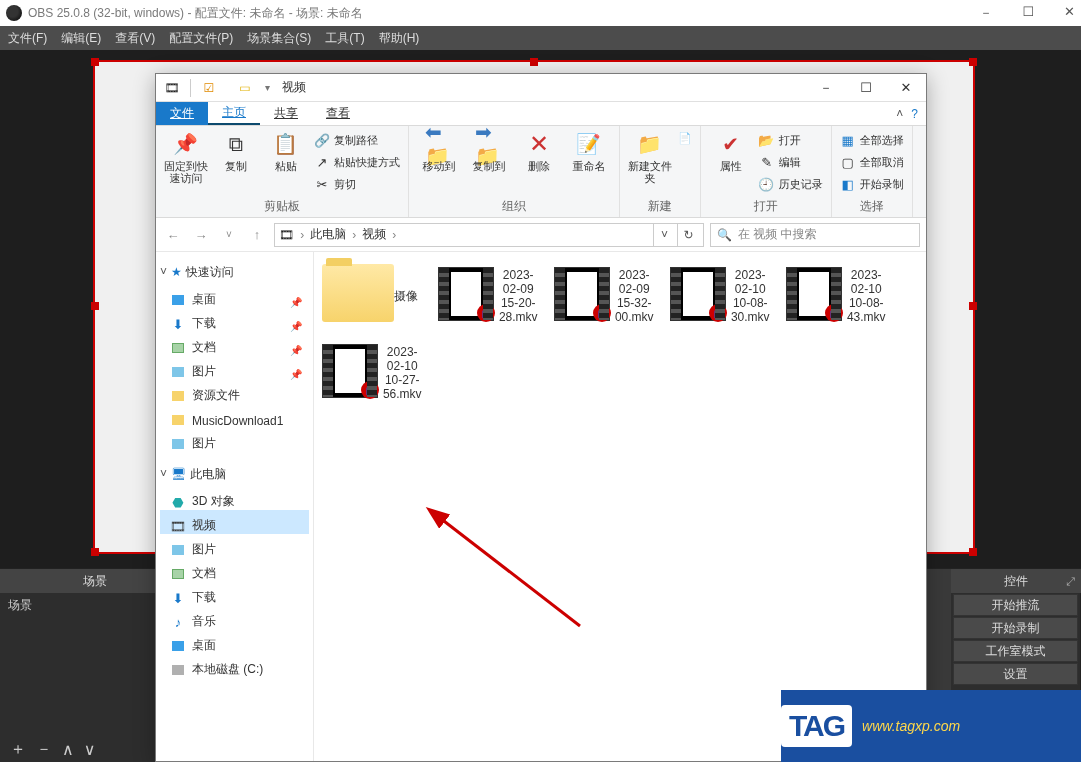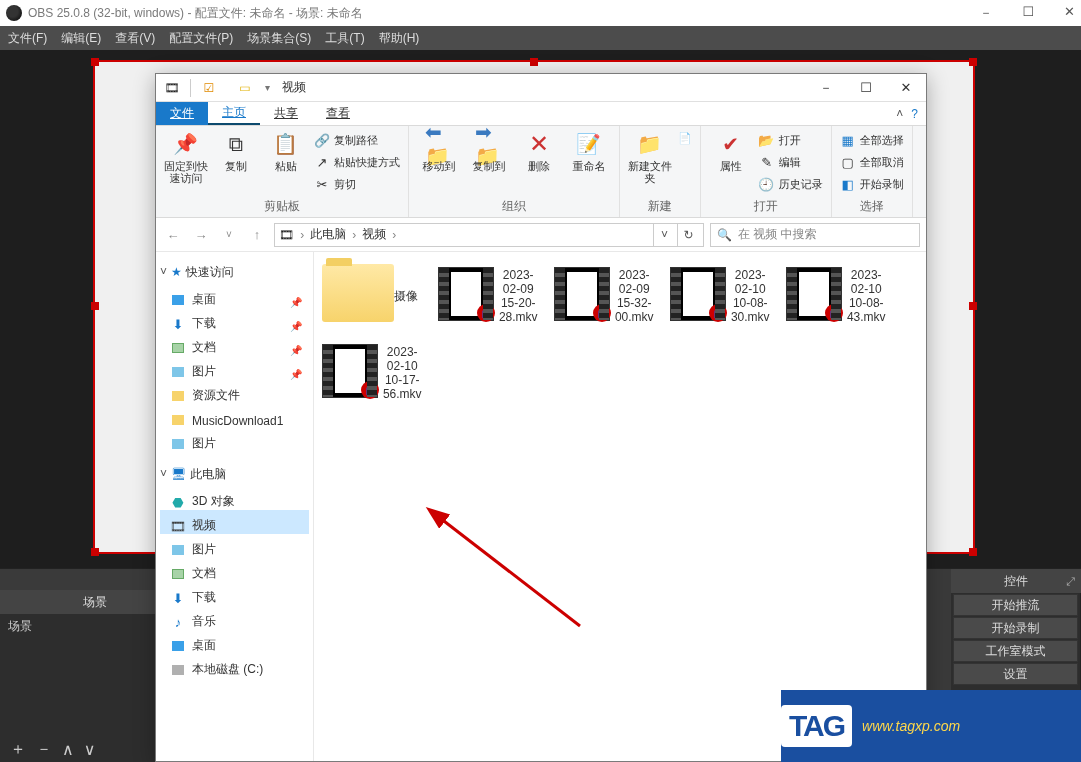--- a/index.html
+++ b/index.html
@@ -18,21 +18,21 @@
 .obs-preview { position: relative; height: 518px; background: #1e1e1e; }
 .preview-inner { position: absolute; left: 95px; top: 12px; width: 878px; height: 490px; background: #f0f0f0; outline: 2px solid #c00; }
 .red-handle { position: absolute; width: 8px; height: 8px; background: #c00; }
 
 
 .obs-bottom { height: 194px; display: flex; background: #3a3a3a; border-top: 1px solid #222; }
 .panel { flex: 0 0 auto; display: flex; flex-direction: column; }
 .panel-hdr { height: 24px; background: #444; color: #ddd; font-size: 12px; display: flex; align-items: center; justify-content: center; position: relative; }
 .panel-hdr .ext { position: absolute; right: 6px; font-size: 11px; color: #aaa; }
 .panel-body { flex: 1; background: #2d2d2d; color: #ccc; font-size: 12px; padding: 4px 8px; border-right: 1px solid #222; }
-.scenes { width: 190px; margin-top: 21px; }
+.scenes { width: 190px; }
 .sources { width: 680px; }
 .ctrls { margin-left: auto; width: 130px; }
 .ctrls .panel-body { padding: 0; }
 .ctrl-btn { height: 22px; background: #4a4a4a; border: 1px solid #333; margin: 1px 2px; text-align: center; line-height: 20px; font-size: 12px; color: #ddd; }
 .panel-tool { position: absolute; bottom: 0; left: 0; height: 26px; color: #ccc; font-size: 16px; padding: 0 10px; display: flex; gap: 10px; align-items: center; }
 
 
 .explorer { position: absolute; left: 155px; top: 73px; width: 772px; height: 689px; background: #fff; border: 1px solid #7a7a7a; box-shadow: 0 4px 20px rgba(0,0,0,.3); display: flex; flex-direction: column; }
 .exp-titlebar { height: 28px; display: flex; align-items: center; font-size: 12px; border-bottom: 1px solid #e0e0e0; }
 .exp-titlebar .ico { width: 20px; height: 20px; margin: 0 6px; display: flex; align-items: center; justify-content: center; }
@@ -464,21 +464,21 @@
           </div>
           <div class="file-name"><span>2023-02-10</span><br><span>10-08-43.mkv</span></div>
         </div>
 
       <div style="flex-basis:100%;height:0"></div>
       <div class="file-item">
           <div class="video-thumb">
             <div class="inner"></div>
             <div class="play">▶</div>
           </div>
-          <div class="file-name"><span>2023-02-10</span><br><span>10-17-56.mkv</span></div>
+          <div class="file-name"><span>2023-02-10</span><br><span>10-27-56.mkv</span></div>
         </div>
     </div>
   </div>
 </div>
 
 <svg class="arrow-anno" width="180" height="140">
   <defs>
       <marker id="ah" markerWidth="10" markerHeight="10" refX="2" refY="3" orient="auto">
         <path d="M0,0 L0,6 L8,3 z" fill="#c00"></path>
       </marker>

